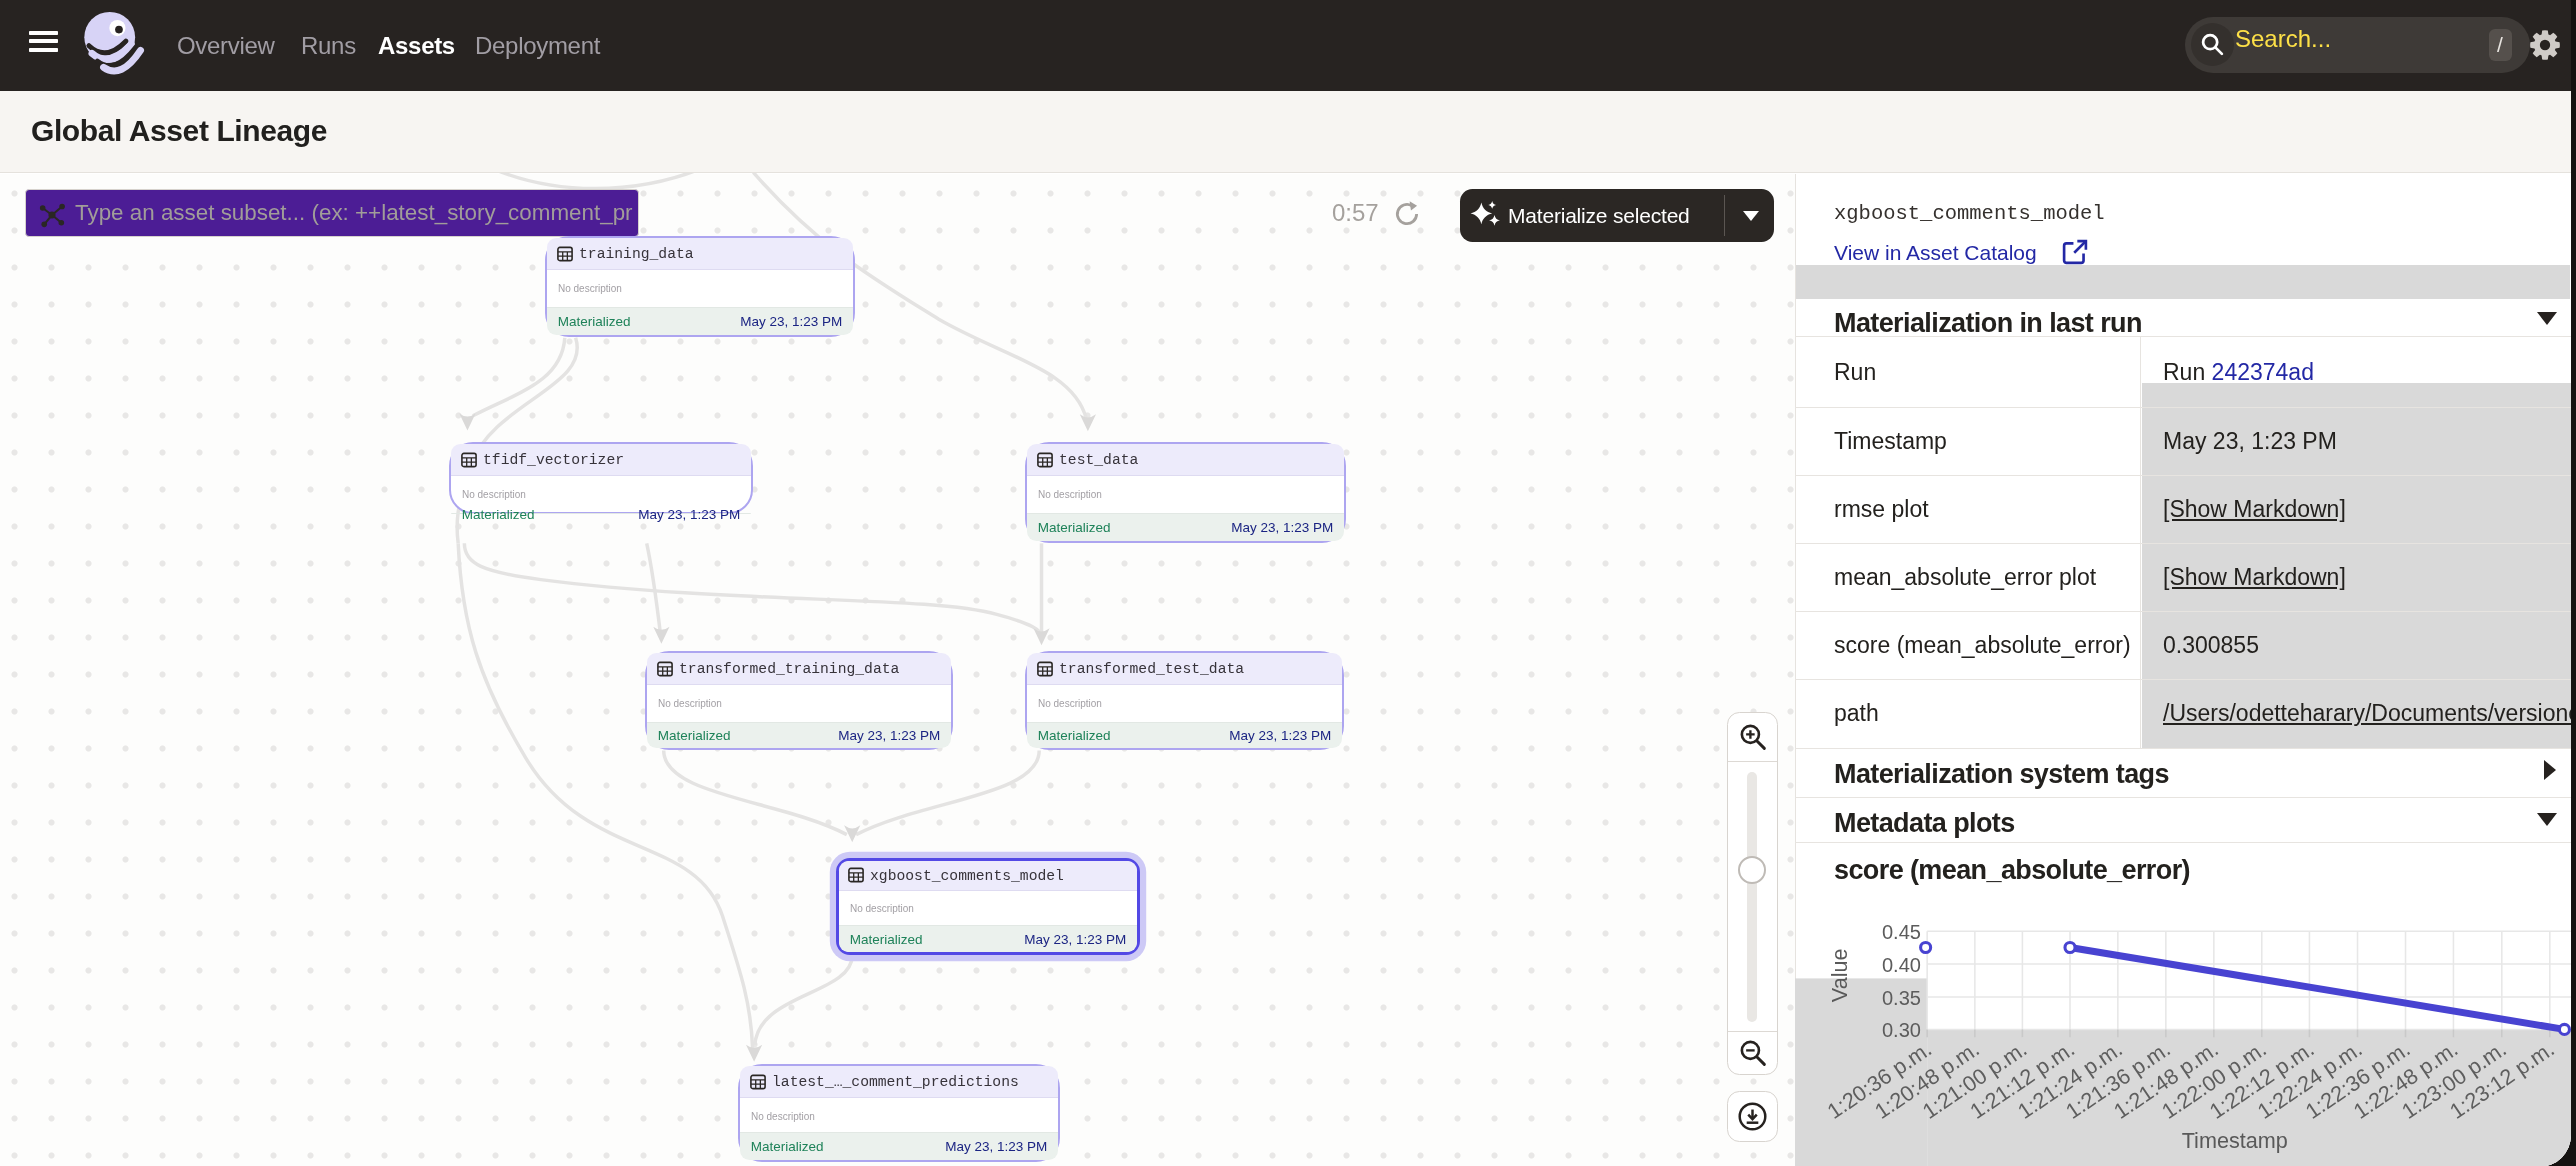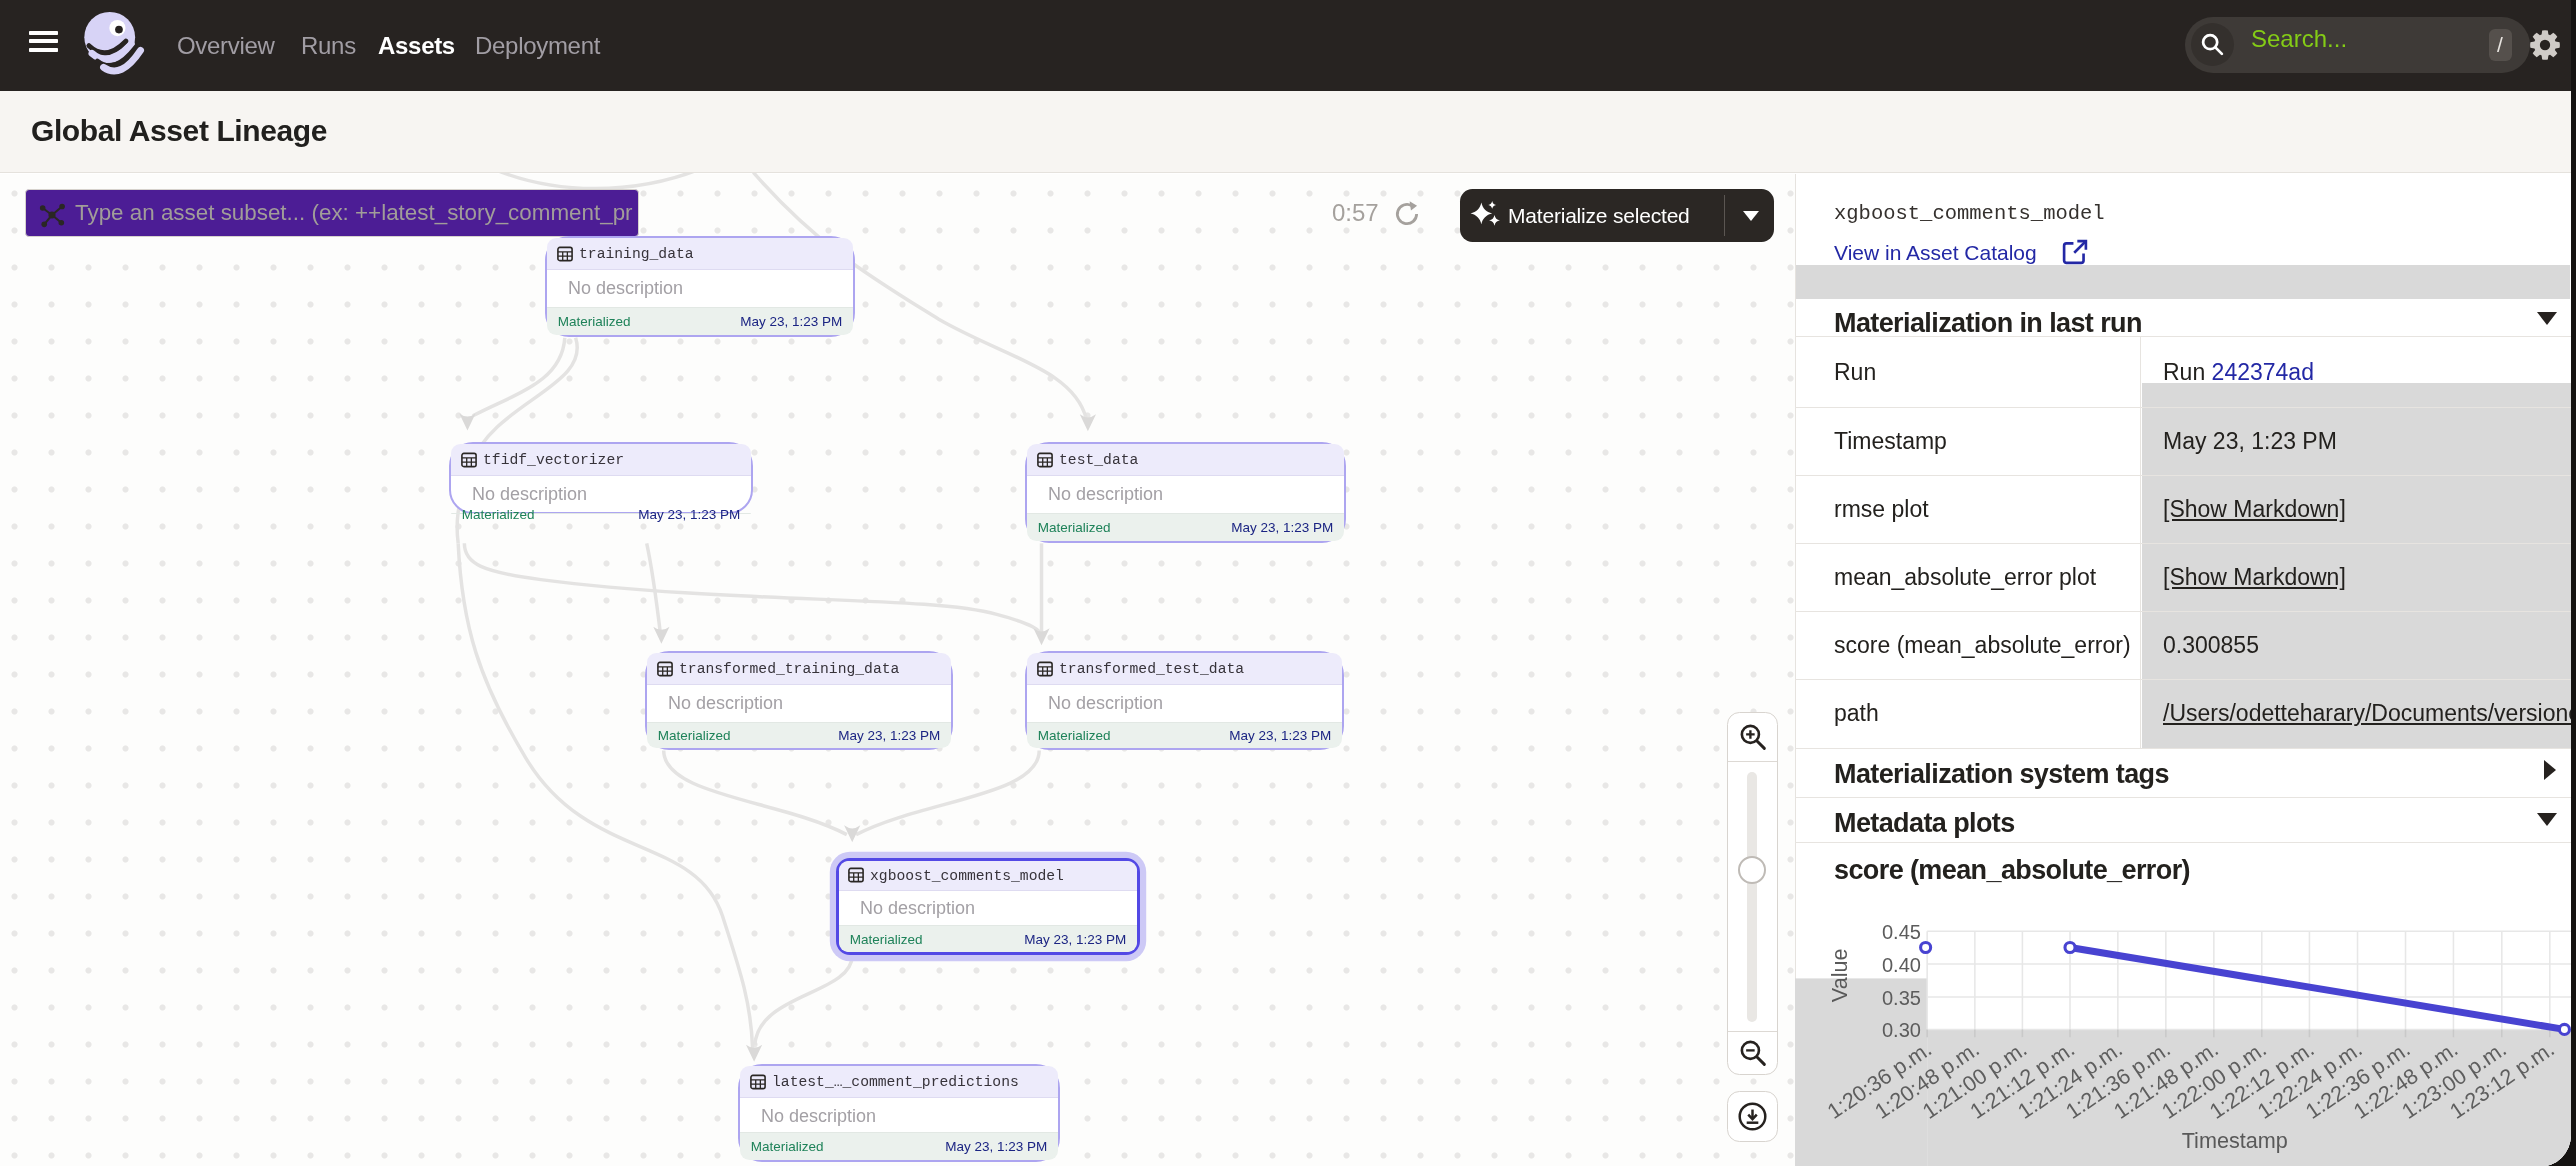--- a/index.html
+++ b/index.html
@@ -5,40 +5,40 @@
 *{margin:0;padding:0;box-sizing:border-box}
 html,body{width:2576px;height:1167px;overflow:hidden;background:#151311;font-family:"Liberation Sans",sans-serif}
 .window{position:absolute;left:0;top:0;width:2571px;height:1167px;background:#fff;border-bottom-right-radius:32px;overflow:hidden}
 
 .nav{position:absolute;left:0;top:0;width:100%;height:91px;background:#272321}
 .bar{position:absolute;left:29px;width:29px;height:3.9px;background:#fff;border-radius:0.8px}
 .navlink{position:absolute;top:0;height:91px;display:flex;align-items:center;font-size:24px;color:#A19DA4;letter-spacing:-0.3px}
 .navlink.active{color:#fff;font-weight:bold}
 .search{position:absolute;left:2185px;top:17px;width:345px;height:56px;border-radius:28px;background:#3E3A37}
 .search .mag{position:absolute;left:6.2px;top:6.2px;width:43px;height:43px;border-radius:50%;background:#34302D}
-.search .ph{position:absolute;left:66px;top:0;height:44px;display:flex;align-items:center;font-size:24px;color:#84cc16}
+.search .ph{position:absolute;left:50px;top:0;height:44px;display:flex;align-items:center;font-size:24px;color:#fde047}
 .search .key{position:absolute;right:18.5px;top:12.4px;width:23px;height:32px;background:#55504C;border-radius:6.2px;color:#E8E5E1;font-size:21px;display:flex;align-items:center;justify-content:center}
 
 .header{position:absolute;left:0;top:91px;width:2571px;height:82px;background:#F7F5F2;border-bottom:1.5px solid #E5E2DD}
 .header h1{position:absolute;left:31px;top:0;height:80px;display:flex;align-items:center;font-size:30px;color:#21201E;letter-spacing:-0.4px}
 .reload{position:absolute;left:2309px;top:24px;width:255px;height:51px;background:#fff;border:1.5px solid #CFCBC5;border-radius:10.8px;display:flex;align-items:center;font-size:22.4px;color:#24211E}
 
 .graph{position:absolute;left:0;top:174px;width:1795px;height:993px;background-color:#FDFDFC;background-image:radial-gradient(circle,#E8E7E6 2.6px,transparent 3.5px);background-size:37px 37px;background-position:-4px 1px}
 .subset{position:absolute;left:25px;top:189px;width:614px;height:48px;background:#4c1d95;border:1.5px solid #D6D2CD;border-radius:4px;overflow:hidden}
 .subset .ph{position:absolute;left:49px;top:0;height:45px;display:flex;align-items:center;font-size:22.4px;color:#A19D99;white-space:nowrap}
 .timer{position:absolute;left:1332px;top:189px;height:48px;display:flex;align-items:center;font-size:24px;color:#A5A19D}
 .mat{position:absolute;left:1460px;top:189px;width:314px;height:53px;background:#2B2724;border-radius:12.4px;color:#fff}
 .mat .lbl{position:absolute;left:48px;top:0;height:53px;display:flex;align-items:center;font-size:21px;letter-spacing:-0.2px;color:#fff}
 .mat .div{position:absolute;left:264px;top:6.2px;width:0.8px;height:41px;background:#5B5652}
 
 .node{position:absolute;background:#fff;border:2.3px solid #ADA5F0;border-radius:24px}
 .node .hd{position:absolute;left:0;top:0;right:0;height:32px;background:#EDEBFB;border-bottom:0.8px solid #DEDBF1;border-radius:9.3px 9.3px 0 0;display:flex;align-items:center}
 .node .nm{margin-left:32px;font-family:"Liberation Mono",monospace;font-size:14.7px;color:#37333A;letter-spacing:0}
 .node .icon{position:absolute;left:10px;top:7.7px;z-index:2}
-.node .ds{position:absolute;left:0;top:32px;right:0;height:36px;display:flex;align-items:center;font-size:18px;color:#A3A0A5;padding-left:21px}
+.node .ds{position:absolute;left:0;top:32px;right:0;height:36px;display:flex;align-items:center;font-size:10px;color:#A3A0A5;padding-left:11px}
 .node .ft{position:absolute;left:0;top:69px;right:0;bottom:0;background:#EBF1ED;border-top:0.8px solid #E2E8E4;border-radius:0 0 9.3px 9.3px;font-size:13.5px}
 .node .ft .m{position:absolute;left:10.8px;top:0;height:100%;display:flex;align-items:center;color:#1E8259}
 .node .ft .d{position:absolute;right:10.8px;top:0;height:100%;display:flex;align-items:center;color:#1B2483}
 .node.sel{border:3.9px solid #5349E5;border-radius:14px;box-shadow:0 0 0 6.2px #CDC9F6}
 
 .zoomctl{position:absolute;left:1727px;top:712px;width:51px;height:363px;background:#fff;border:1.5px solid #D8D4CF;border-radius:12.4px}
 .zoomctl .d1{position:absolute;left:0;right:0;top:48px;height:0.8px;background:#DDD9D4}
 .zoomctl .d2{position:absolute;left:0;right:0;top:318px;height:0.8px;background:#DDD9D4}
 .zoomctl .track{position:absolute;left:19.3px;top:59px;width:10px;height:250px;background:#E9E7E4;border-radius:5.4px}
 .zoomctl .thumb{position:absolute;left:10px;top:143px;width:28px;height:28px;border-radius:50%;background:#fff;border:2.3px solid #BFBBB6}

